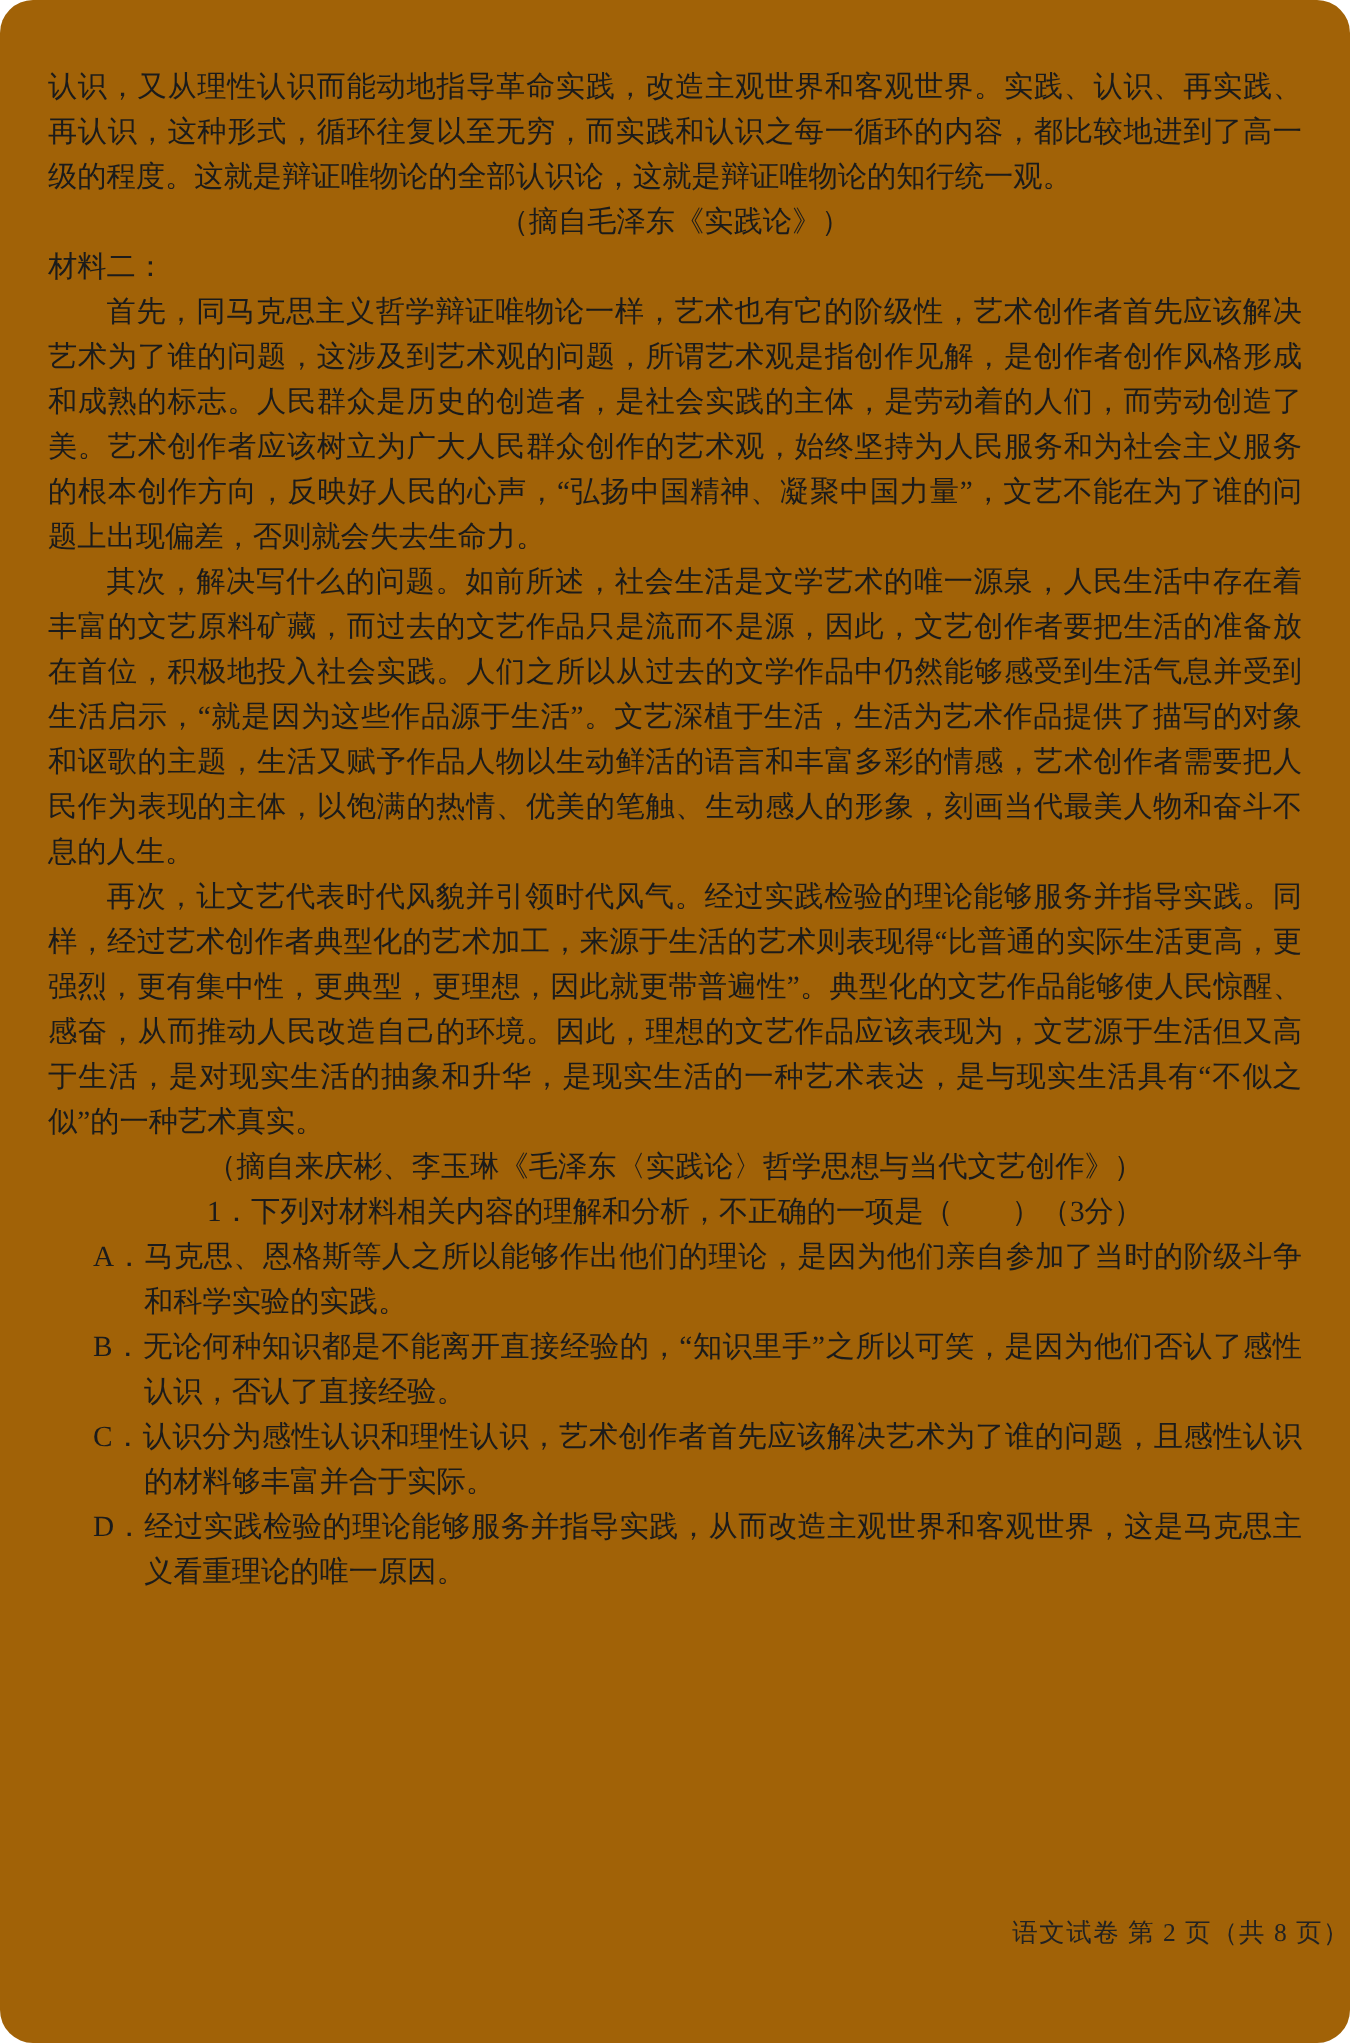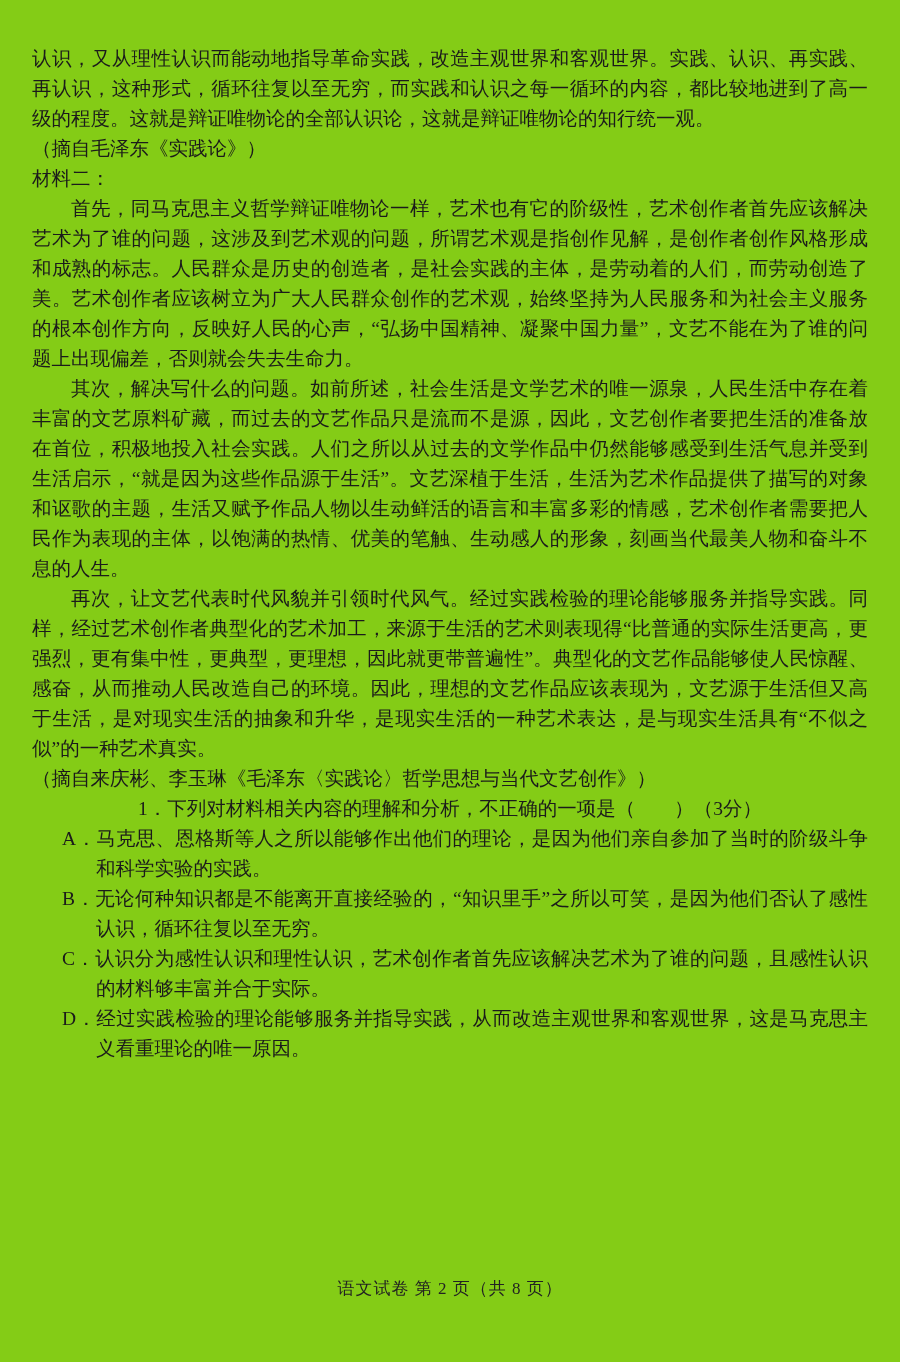--- a/index.html
+++ b/index.html
@@ -1,56 +1,57 @@
 <!DOCTYPE html>
 <html><head>
 <meta charset="utf-8">
 <style>
   html, body { margin: 0; padding: 0; background: #ffffff; }
   .page {
     position: relative;
     width: 900px;
     height: 1362px;
-    background: #84cc16;
+    background: #a16207;
     color: #1b1b1b;
     font-family: "Liberation Serif", "DejaVu Serif", serif;
     font-size: 19.5px;
     line-height: 30px;
     box-sizing: border-box;
     padding: 44px 32px 0 32px;
     overflow: hidden;
+    border-radius: 22px;
   }
   .para {
     text-align: justify;
     text-justify: inter-character;
     word-break: break-all;
     margin: 0;
   }
   .indent { text-indent: 2em; }
   .source-line {
-    text-align: left;
+    text-align: center;
     margin: 0;
     word-break: break-all;
   }
   .question-stem { margin: 0; text-align: center; }
   .question-stem .qnum { display: inline; }
   .option {
     margin: 0 0 0 30px;
     padding-left: 34px;
     text-indent: -34px;
     text-align: justify;
     text-justify: inter-character;
     word-break: break-all;
   }
   .footer {
     position: absolute;
     left: 0;
     bottom: 58px;
     width: 100%;
-    text-align: center;
+    text-align: right;
     font-size: 17px;
     letter-spacing: 1px;
     color: #222;
     margin-top: 24px;
   }
 </style>
 </head>
 <body>
 
 <div class="page">
@@ -72,21 +73,21 @@
 
   <p class="question-stem">
     <span class="qnum">1．</span><span>下列对材料相关内容的理解和分析，不正确的一项是（　　）（3分）</span>
   </p>
 
   <p class="option">
     <span>A．</span><span>马克思、恩格斯等人之所以能够作出他们的理论，是因为他们亲自参加了当时的阶级斗争和科学实验的实践。</span>
   </p>
 
   <p class="option">
-    <span>B．</span><span>无论何种知识都是不能离开直接经验的，“知识里手”之所以可笑，是因为他们否认了感性认识，循环往复以至无穷。</span>
+    <span>B．</span><span>无论何种知识都是不能离开直接经验的，“知识里手”之所以可笑，是因为他们否认了感性认识，否认了直接经验。</span>
   </p>
 
   <p class="option">
     <span>C．</span><span>认识分为感性认识和理性认识，艺术创作者首先应该解决艺术为了谁的问题，且感性认识的材料够丰富并合于实际。</span>
   </p>
 
   <p class="option">
     <span>D．</span><span>经过实践检验的理论能够服务并指导实践，从而改造主观世界和客观世界，这是马克思主义看重理论的唯一原因。</span>
   </p>
 

